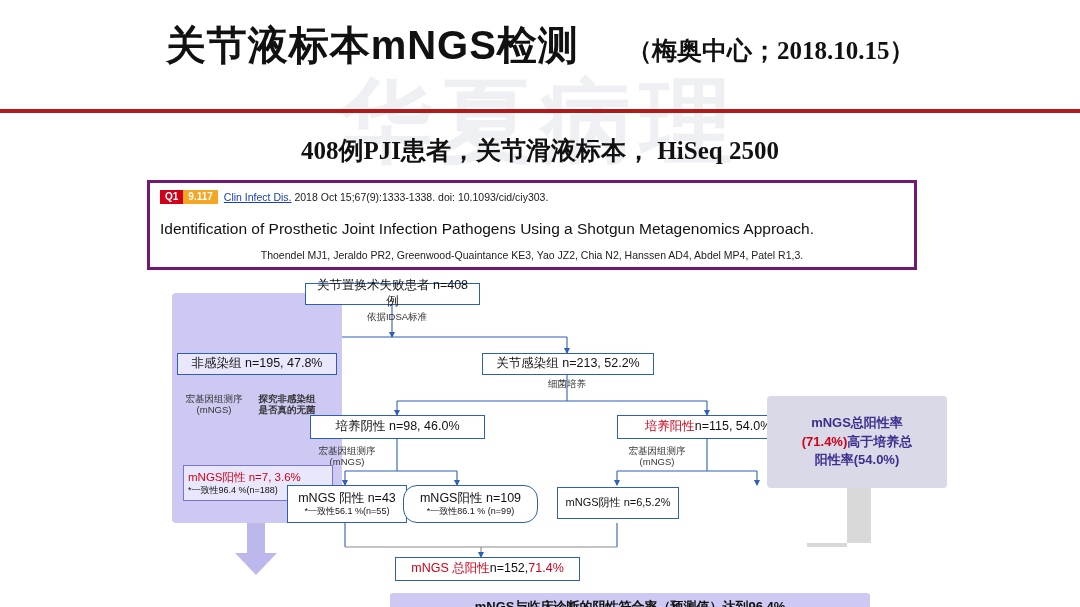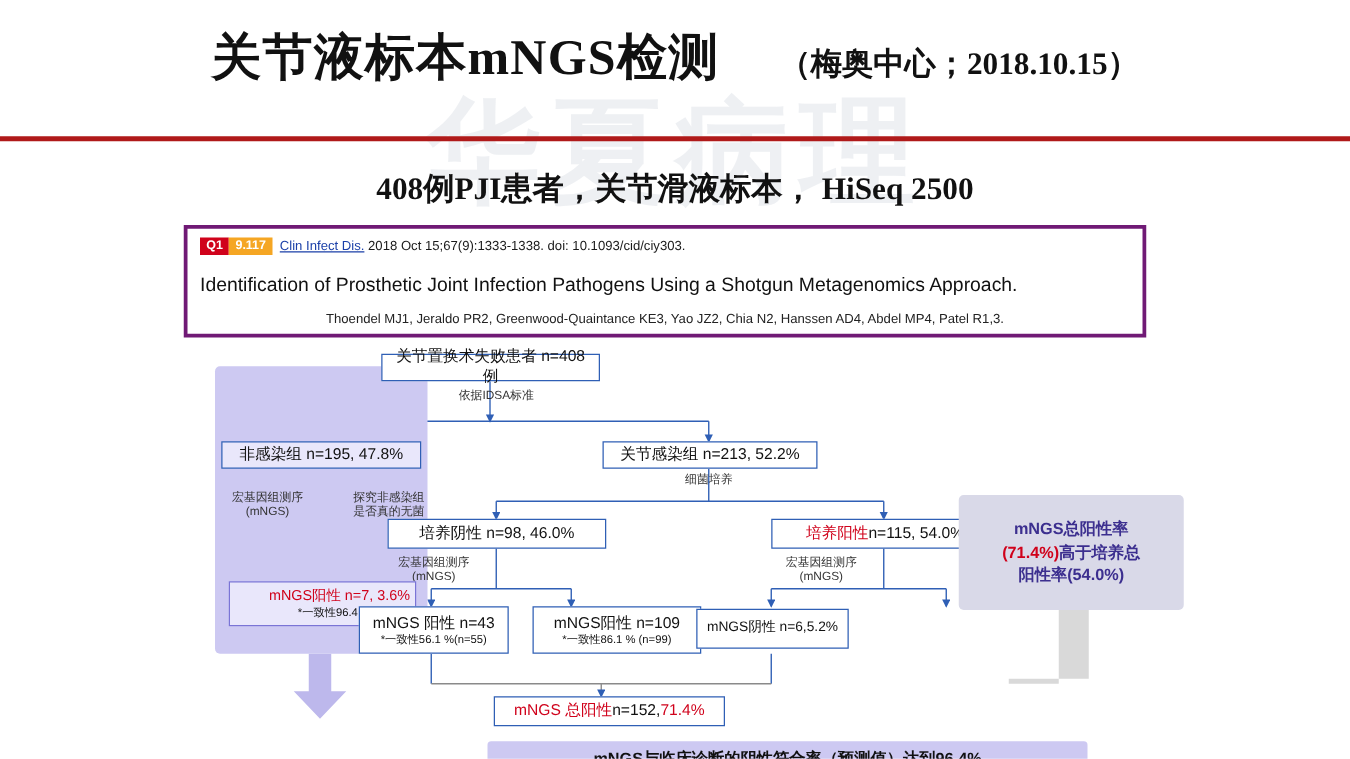--- a/index.html
+++ b/index.html
@@ -9,21 +9,21 @@
     font-family:"Liberation Sans", sans-serif;
     position:relative;
     overflow:hidden;
   }
   
   .title-row{
     position:absolute;left:0;top:18px;width:1080px;
     text-align:center;
   }
   .title-main{
-    font-family:Liberation Serif, serif;
+    font-family:Liberation Sans, sans-serif;
     font-size:40px;font-weight:bold;color:#111;
     letter-spacing:1px;
   }
   .title-sub{
     font-family:"Liberation Serif", serif;
     font-size:25px;font-weight:bold;color:#111;margin-left:48px;
   }
   .rule{
     position:absolute;left:0;top:109px;width:1080px;height:4px;
     background:#b01a1a;
@@ -79,21 +79,21 @@
     position:absolute;font-size:9.5px;color:#333;text-align:center;
     line-height:1.2;
   }
   .purple-panel{
     position:absolute;background:#cdc9f2;border-radius:4px;
   }
   .node.small{font-size:11px;}
   .node2{
     position:absolute;box-sizing:border-box;border:1px solid #7a74d6;
     background:#e9e7fb;font-size:11.5px;color:#111;
-    display:flex;flex-direction:column;align-items:flex-end;justify-content:center;
+    display:flex;flex-direction:column;align-items:flex-start;justify-content:center;
     text-align:center;line-height:1.25;padding:2px 4px;
   }
   .callout{
     position:absolute;background:#d9d9e8;border-radius:4px;
     font-size:13px;color:#3c2f8f;font-weight:bold;text-align:center;
     display:flex;align-items:center;justify-content:center;
     line-height:1.45;padding:6px;margin-top:31px;
   }
   .callout .hl{color:#d0021b;}
   .bottom-bar{
@@ -177,21 +177,21 @@
 
   <div class="node" style="left:158px;top:8px;width:175px;height:22px;">关节置换术失败患者 n=408例</div>
   <div class="lbl" style="left:200px;top:36px;width:100px;">依据IDSA标准</div>
 
   <div class="node" style="left:30px;top:78px;width:160px;height:22px;background:#e9e7fb;">非感染组 n=195, 47.8%</div>
   <div class="node" style="left:335px;top:78px;width:172px;height:22px;">关节感染组 n=213, 52.2%</div>
   <div class="lbl" style="left:380px;top:103px;width:80px;">细菌培养</div>
 
   <div class="lbl" style="left:32px;top:118px;width:70px;white-space:pre-line;">宏基因组测序
 (mNGS)</div>
-  <div class="lbl" style="left:124px;top:118px;width:80px;white-space:pre-line;">探究非感染组
+  <div class="lbl" style="left:100px;top:118px;width:80px;white-space:pre-line;font-weight:bold;">探究非感染组
 是否真的无菌</div>
 
   <div class="node" style="left:163px;top:140px;width:175px;height:24px;">培养阴性 n=98, 46.0%</div>
   <div class="node" style="left:470px;top:140px;width:182px;height:24px;">
       <span class="red">培养阳性</span>
       <span> n=115, 54.0%</span>
     </div>
 
   <div class="lbl" style="left:160px;top:170px;width:80px;white-space:pre-line;">宏基因组测序
 (mNGS)</div>
@@ -201,21 +201,21 @@
   <div class="node2" style="left:36px;top:190px;width:150px;height:36px;">
     <div><span class="red">mNGS阳性 n=7, 3.6%</span></div>
     <div style="font-size:9px;">*一致性96.4 %(n=188)</div>
   </div>
 
   <div class="node" style="left:140px;top:210px;width:120px;height:38px;flex-direction:column;">
     <div>mNGS 阳性 n=43</div>
     <div style="font-size:9px;">*一致性56.1 %(n=55)</div>
   </div>
 
-  <div class="node" style="left:279px;top:210px;width:135px;height:38px;flex-direction:column;">
+  <div class="node" style="left:256px;top:210px;width:135px;height:38px;flex-direction:column;border-radius:14px;">
     <div>mNGS阳性 n=109</div>
     <div style="font-size:9px;">*一致性86.1 % (n=99)</div>
   </div>
 
   <div class="node small" style="left:410px;top:212px;width:122px;height:32px;">mNGS阴性 n=6,5.2%</div>
 
   <div class="node" style="left:248px;top:282px;width:185px;height:24px;">
       <span class="red">mNGS 总阳性</span>
       <span> n=152, </span>
       <span class="red">71.4%</span>

